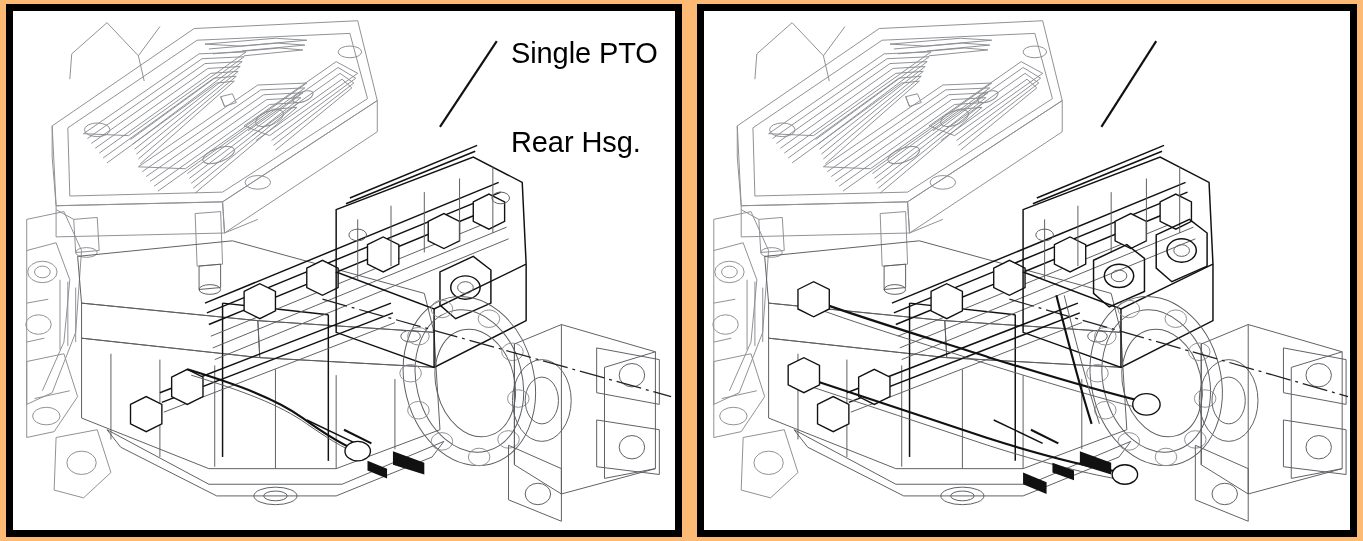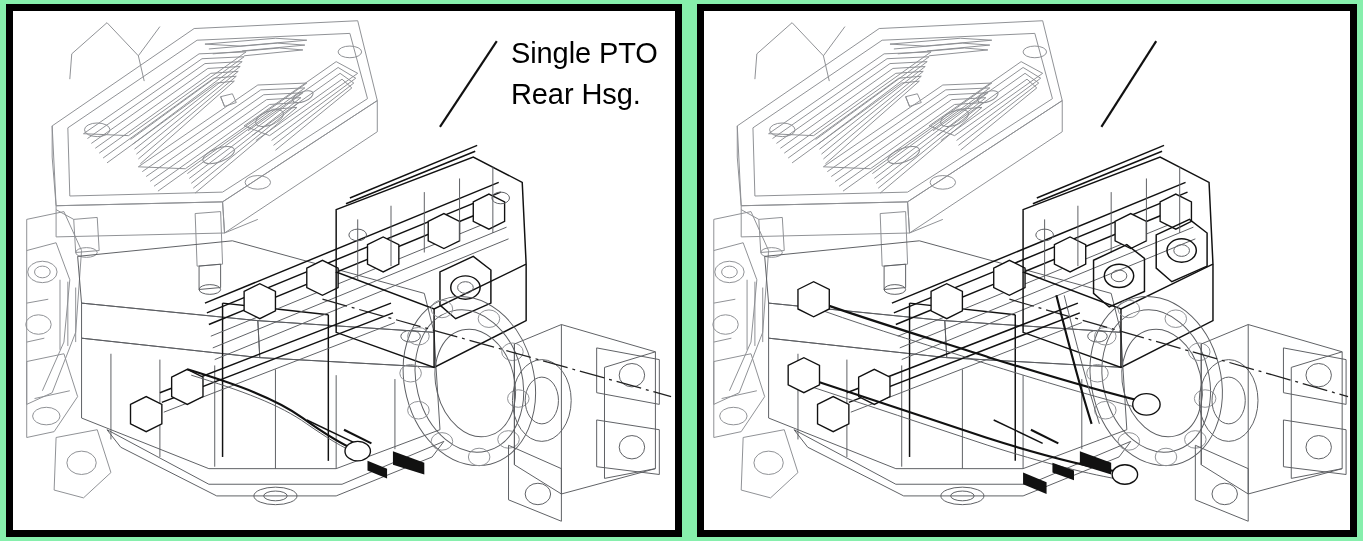--- a/index.html
+++ b/index.html
@@ -11,21 +11,21 @@
   body {
     width: 1363px;
     height: 541px;
     font-family: "Liberation Sans", sans-serif;
     overflow: hidden;
   }
   #figure-root {
     position: relative;
     width: 1363px;
     height: 541px;
-    background: #86efac;
+    background: #fdba74;
   }
   .panel {
     position: absolute;
     top: 4px;
     height: 533px;
     background: #ffffff;
     border: 7px solid #000000;
     box-sizing: border-box;
     overflow: hidden;
   }
@@ -46,21 +46,21 @@
   .callout {
     position: absolute;
     font-family: "Liberation Sans", sans-serif;
     font-size: 29px;
     line-height: 41px;
     color: #000000;
     white-space: nowrap;
     letter-spacing: -0.1px;
   }
   #callout-left  { left: 498px; top: 22px; }
-  .callout .line2 { display: block; }
+  .callout .line2 { display: block; margin-top: 48px; }
   
   svg .lt { fill: none; stroke: #8d8f93; stroke-width: 1; }
   svg .md { fill: none; stroke: #5c5e62; stroke-width: 1; }
   svg .dk { fill: none; stroke: #111111; stroke-width: 1.5; }
   svg .dk2 { fill: none; stroke: #111111; stroke-width: 2.2; }
   svg .fillw { fill: #ffffff; stroke: #111111; stroke-width: 1.4; }
   svg .fillk { fill: #111111; stroke: none; }
   svg .cl { fill: none; stroke: #222222; stroke-width: 1.3;
             stroke-dasharray: 26 5 3 5; }
   .leader { fill: none; stroke: #111111; stroke-width: 2.2; }

